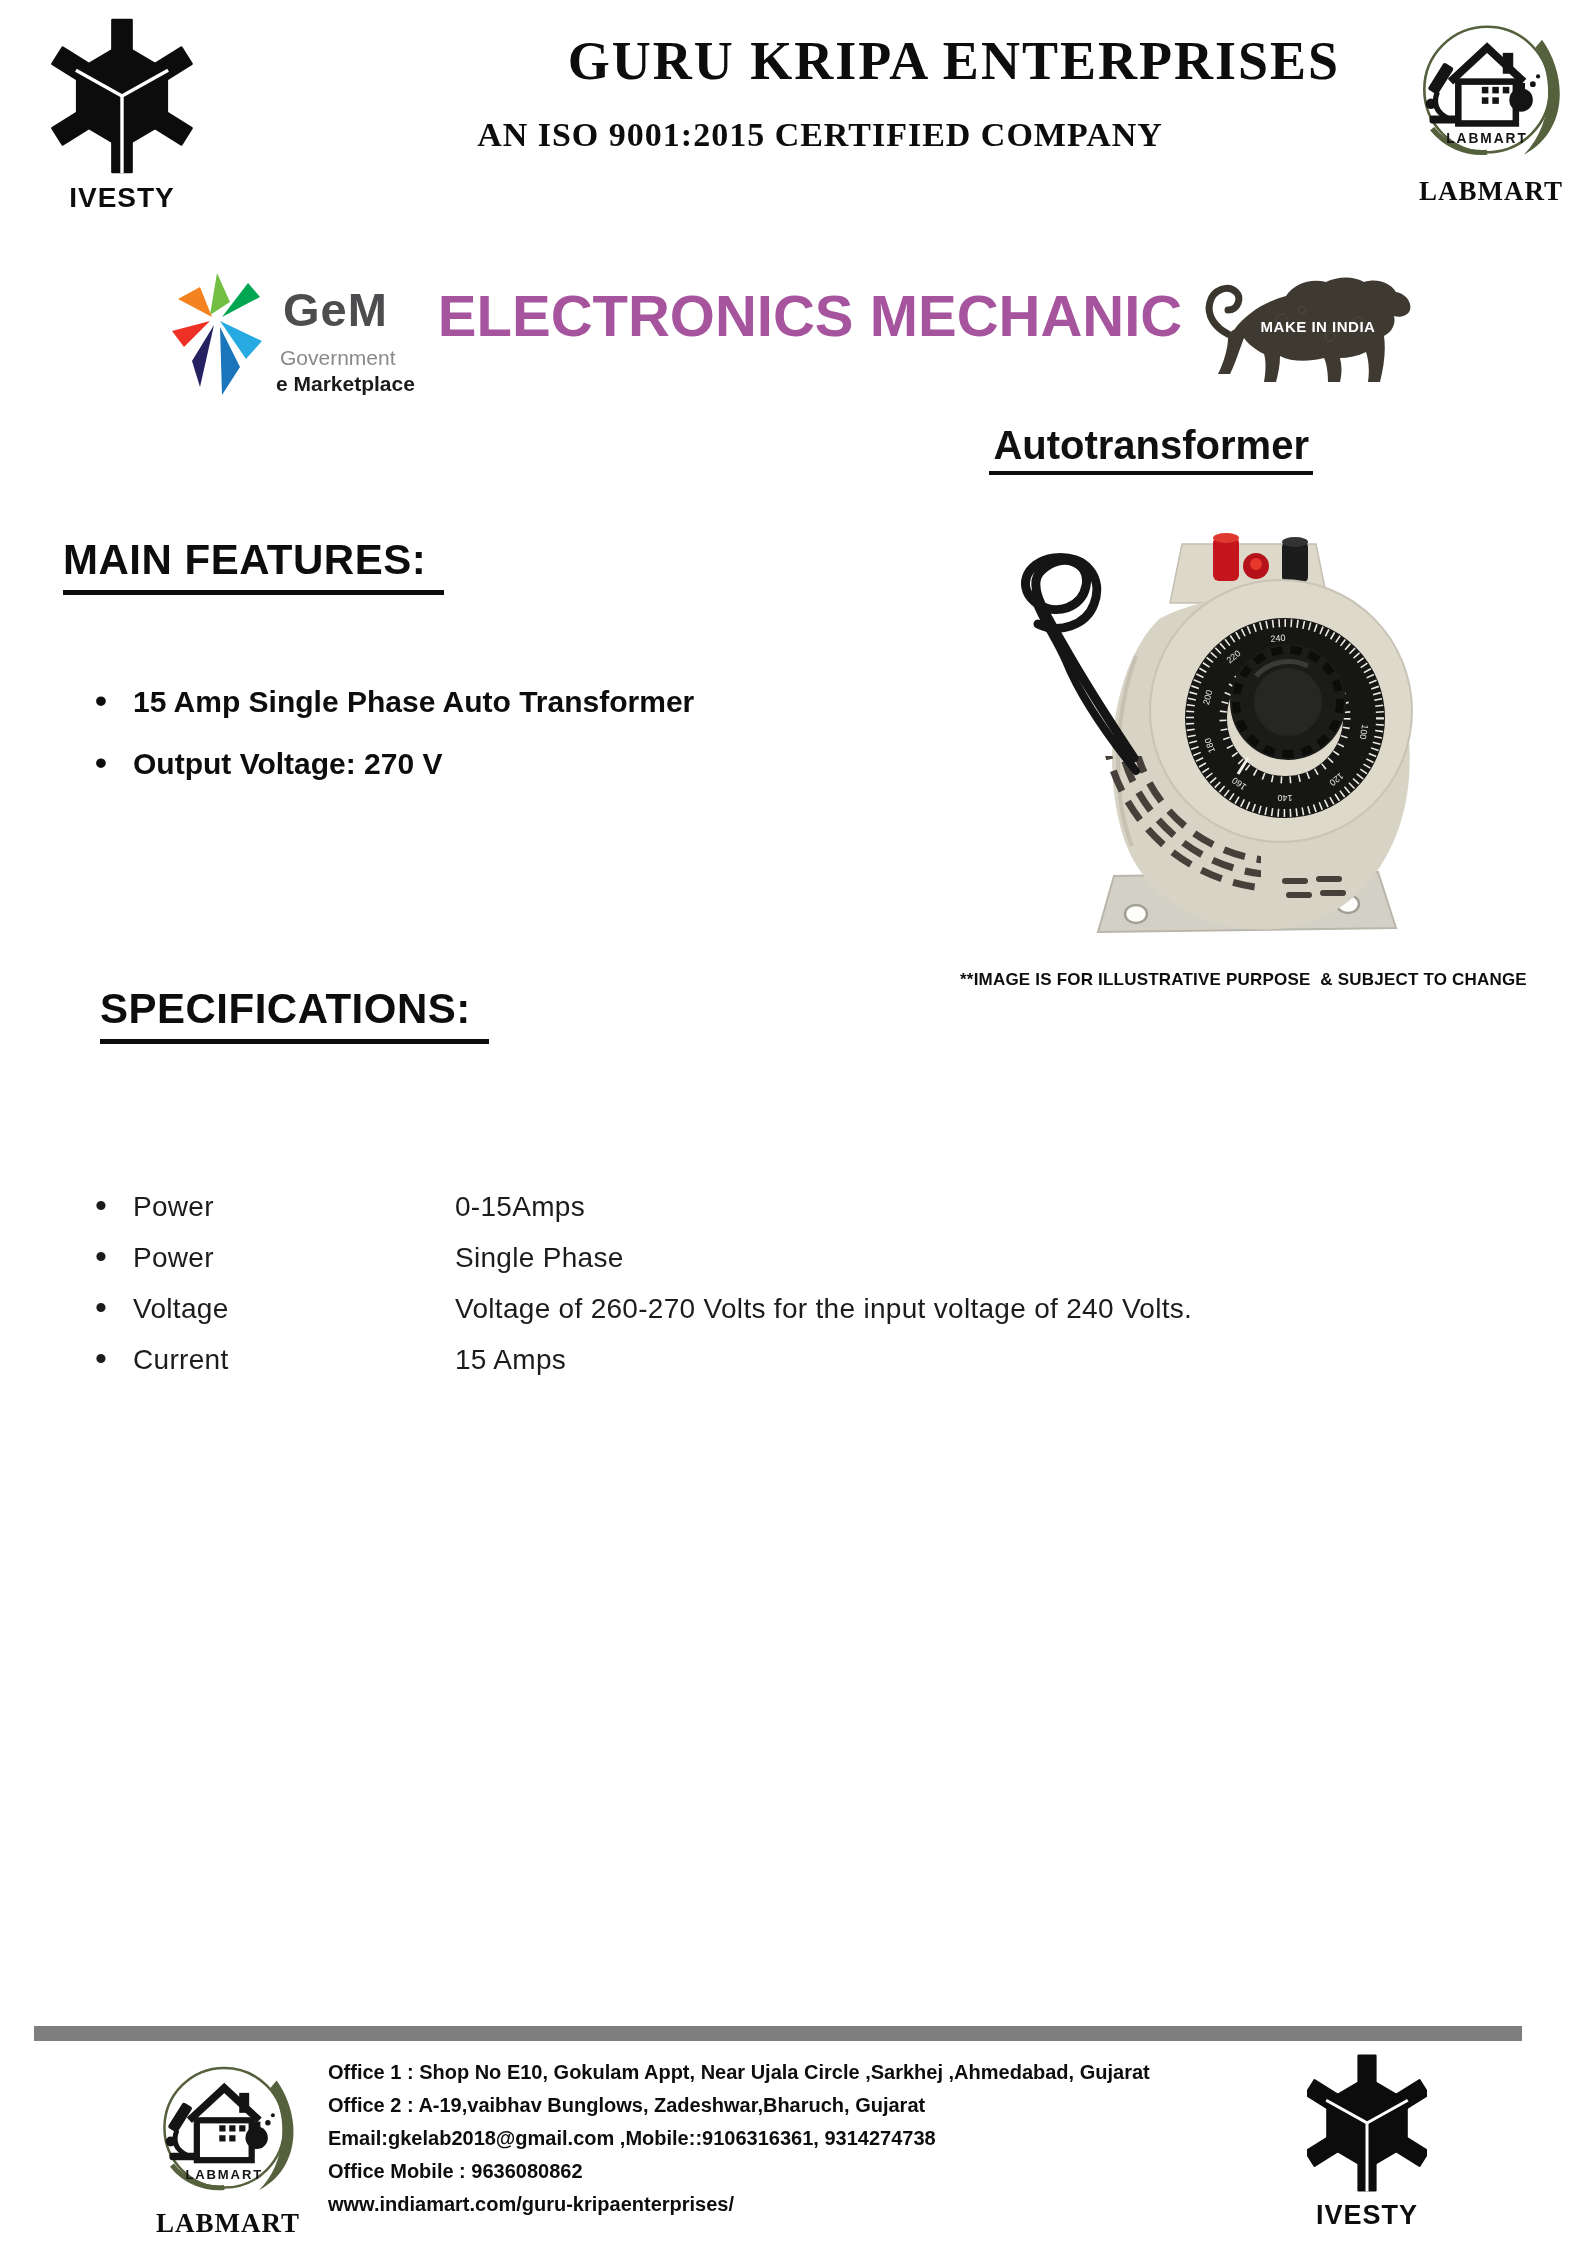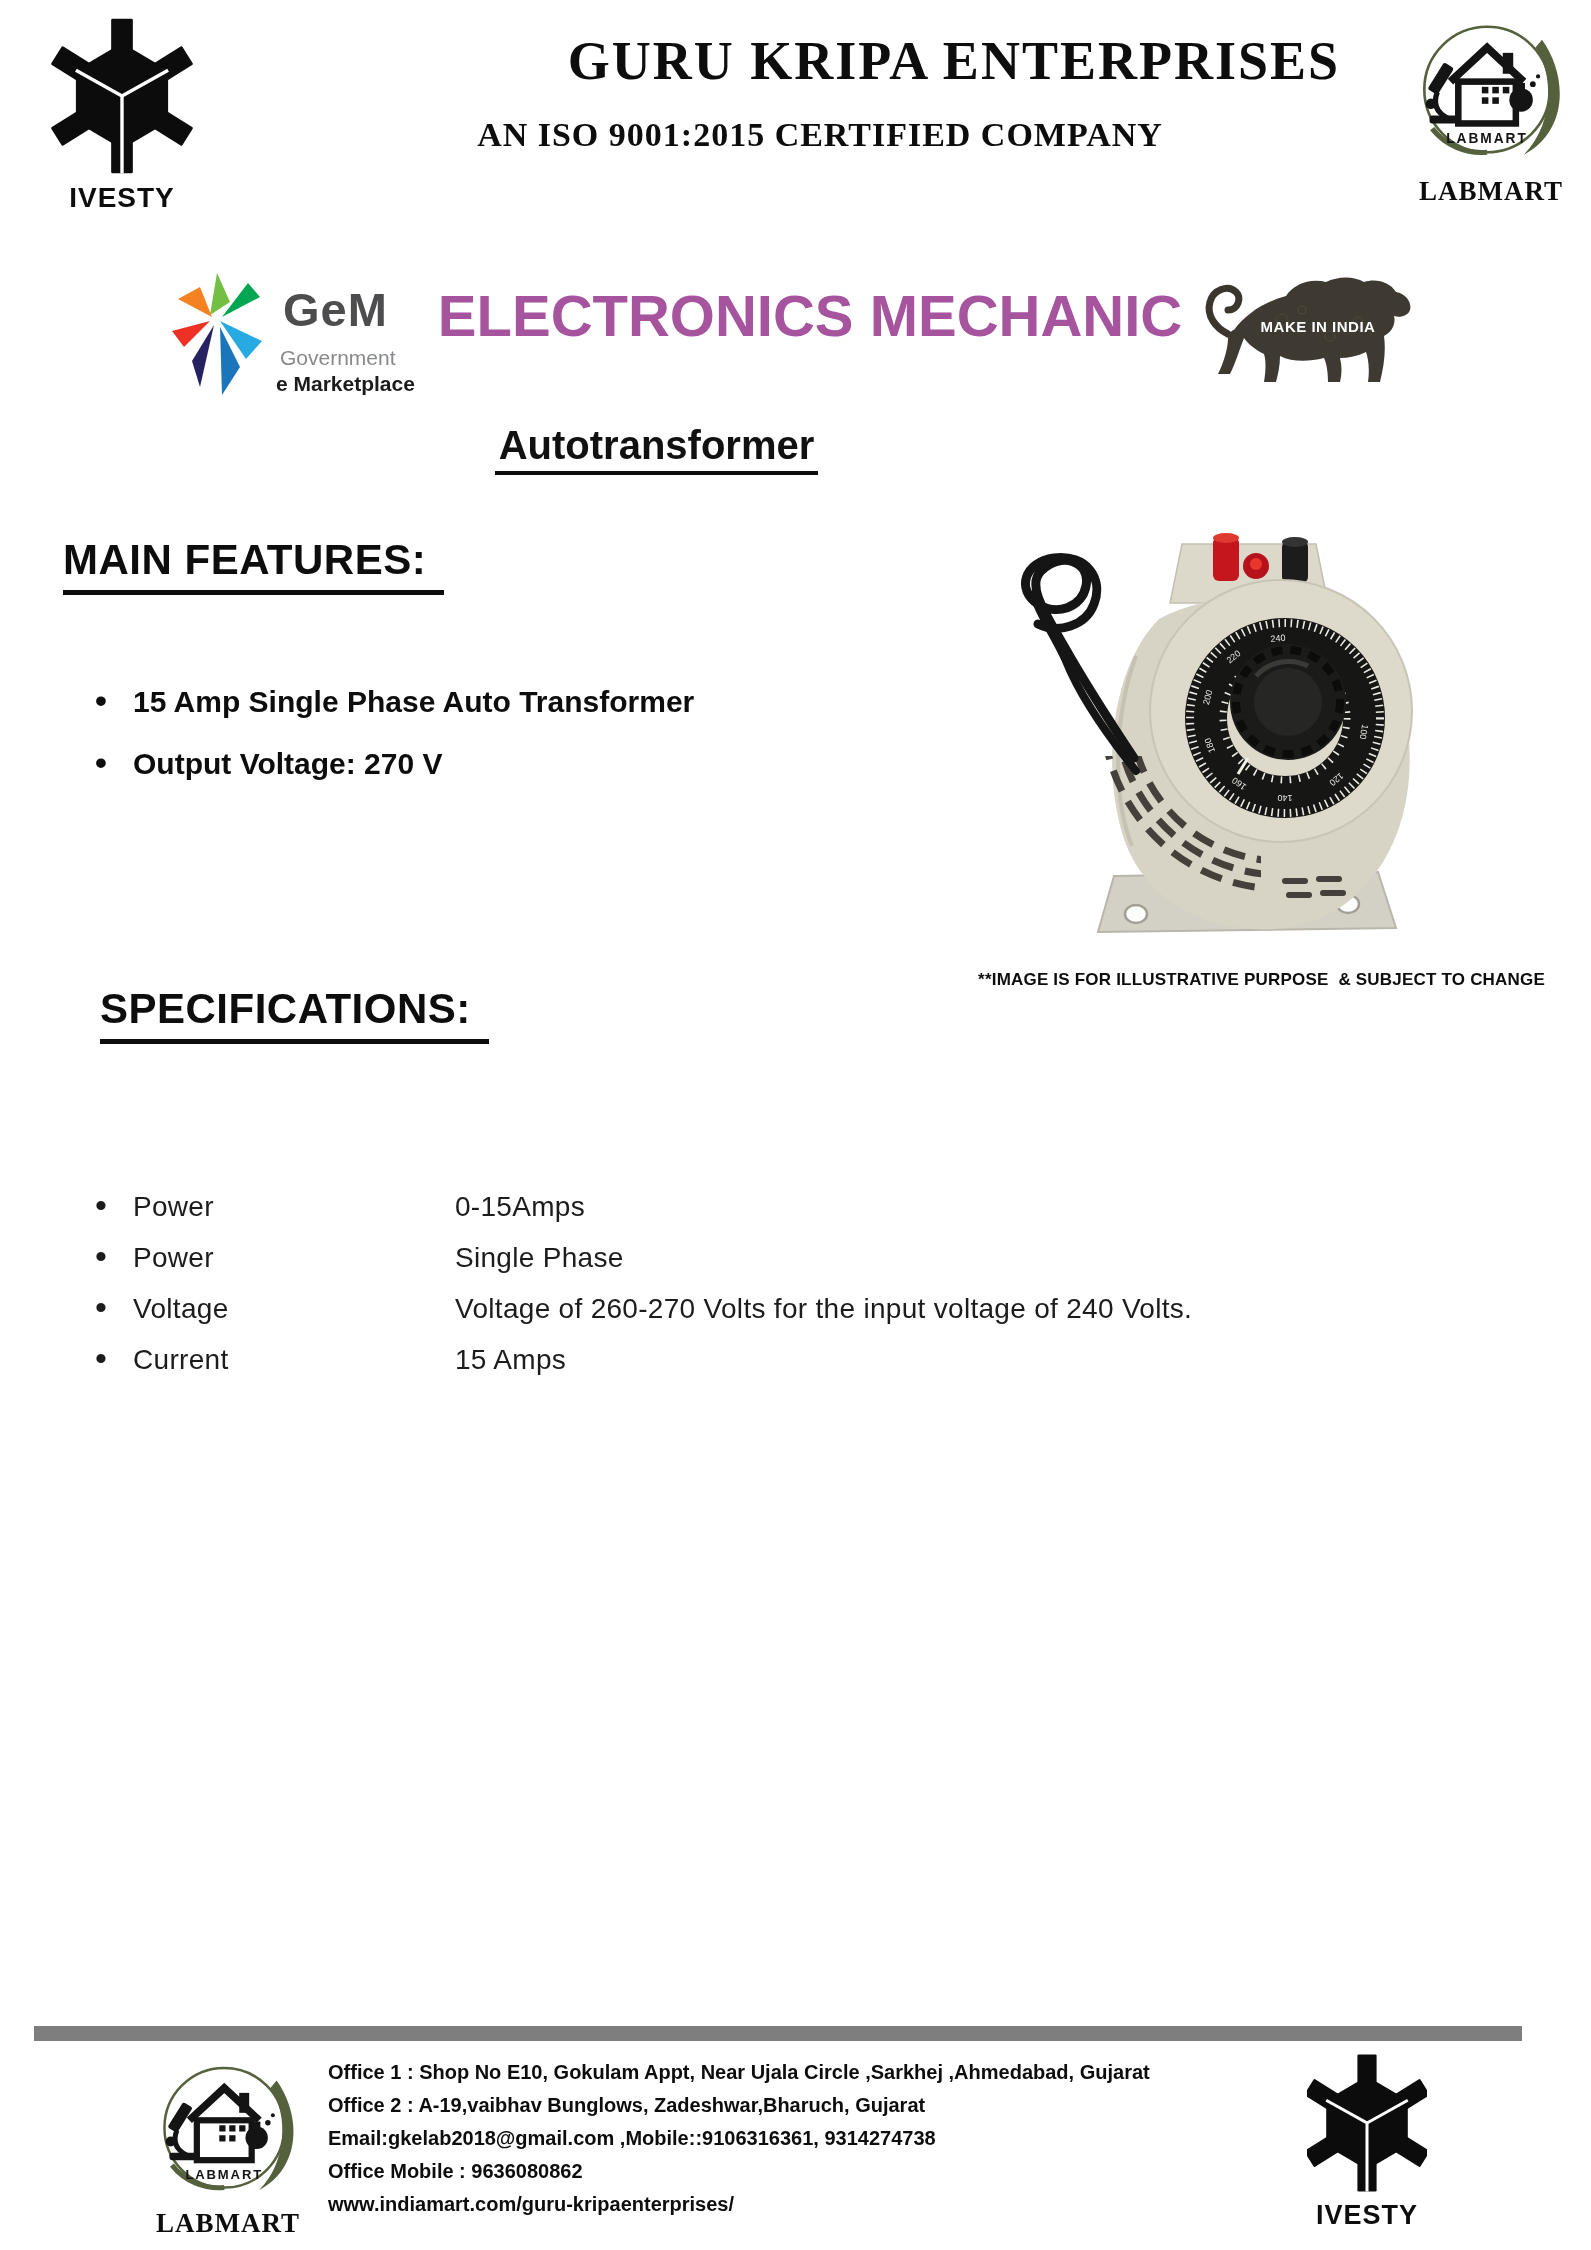--- a/index.html
+++ b/index.html
@@ -21,40 +21,40 @@
   .gem-block{left:170px;top:260px;width:260px;height:140px;}
   .gem-block svg{position:absolute;left:0;top:8px;}
   .gem-name{position:absolute;left:113px;top:22px;font-size:47px;font-weight:700;color:#4d4d4f;letter-spacing:1px;}
   .gem-gov{position:absolute;left:110px;top:86px;font-size:21px;color:#87898c;}
   .gem-mkt{position:absolute;left:106px;top:112px;font-size:21px;font-weight:700;color:#1b1b1b;}
   .trade-title{left:430px;top:282px;width:760px;text-align:center;
       font-size:58px;font-weight:700;color:#a6549e;letter-spacing:0px;white-space:nowrap;}
   .lion-block{left:1198px;top:270px;}
 
   
-  .product-title{left:0;top:423px;width:1313px;text-align:center;font-size:40px;font-weight:700;}
+  .product-title{left:0;top:423px;width:1313px;text-align:right;font-size:40px;font-weight:700;}
   .product-title span{display:inline-block;border-bottom:4px solid #0d0d0d;padding:0 4px 3px 4px;}
   .section-heading{font-size:42px;font-weight:800;letter-spacing:0.5px;color:#0d0d0d;}
   .section-heading span{display:inline-block;border-bottom:5px solid #0d0d0d;padding:0 18px 6px 0;}
   .features-heading{left:63px;top:536px;}
   .specs-heading{left:65px;top:985px;margin-left:35px;}
   ul.plain{list-style:none;margin:0;padding:0;}
   .features-list{left:95px;top:684px;width:800px;}
   .features-list li{position:relative;padding-left:38px;font-size:30px;font-weight:700;
       line-height:36px;margin-bottom:26px;color:#0d0d0d;}
   .features-list li::before,.specs-list li::before{content:"\2022";position:absolute;left:0;top:-2px;font-size:34px;}
   .specs-list{left:95px;top:1190px;width:1380px;}
   .specs-list li{position:relative;padding-left:38px;display:flex;font-size:28px;font-weight:400;
       letter-spacing:0.3px;line-height:34px;margin-bottom:17px;color:#1c1c1c;}
   .specs-list .spec-label{width:322px;flex:0 0 322px;}
   .specs-list .spec-value{flex:1;}
 
   
   .product-figure{left:986px;top:526px;width:430px;height:440px;}
-  .product-caption{left:960px;top:970px;width:585px;text-align:right;font-size:17px;font-weight:700;
+  .product-caption{left:960px;top:970px;width:585px;text-align:left;font-size:17px;font-weight:700;
       letter-spacing:0.2px;white-space:pre-wrap;color:#0d0d0d;}
 
   
   .footer-bar{left:34px;top:2026px;width:1488px;height:15px;background:#7e7e7e;}
   .footer-labmart{left:138px;top:2050px;width:180px;text-align:center;}
   .footer-labmart .lbl{font-family:"Liberation Serif",serif;font-size:27px;font-weight:700;letter-spacing:1px;margin-top:-14px;color:#0d0d0d;}
   .footer-text{left:328px;top:2056px;width:980px;font-size:20px;font-weight:700;line-height:33px;color:#0d0d0d;}
   .footer-ivesty{left:1292px;top:2052px;width:150px;text-align:center;}
   .footer-ivesty .lbl{font-size:27px;font-weight:700;letter-spacing:1px;margin-top:2px;color:#0d0d0d;}
 </style>

